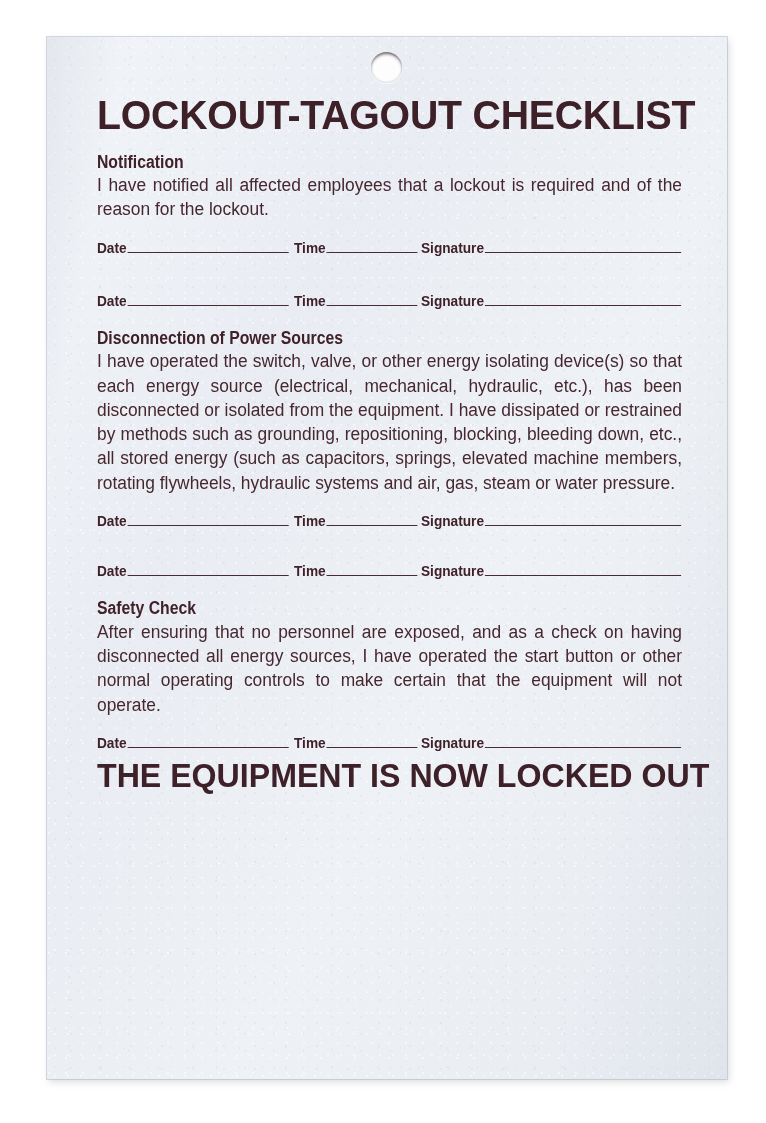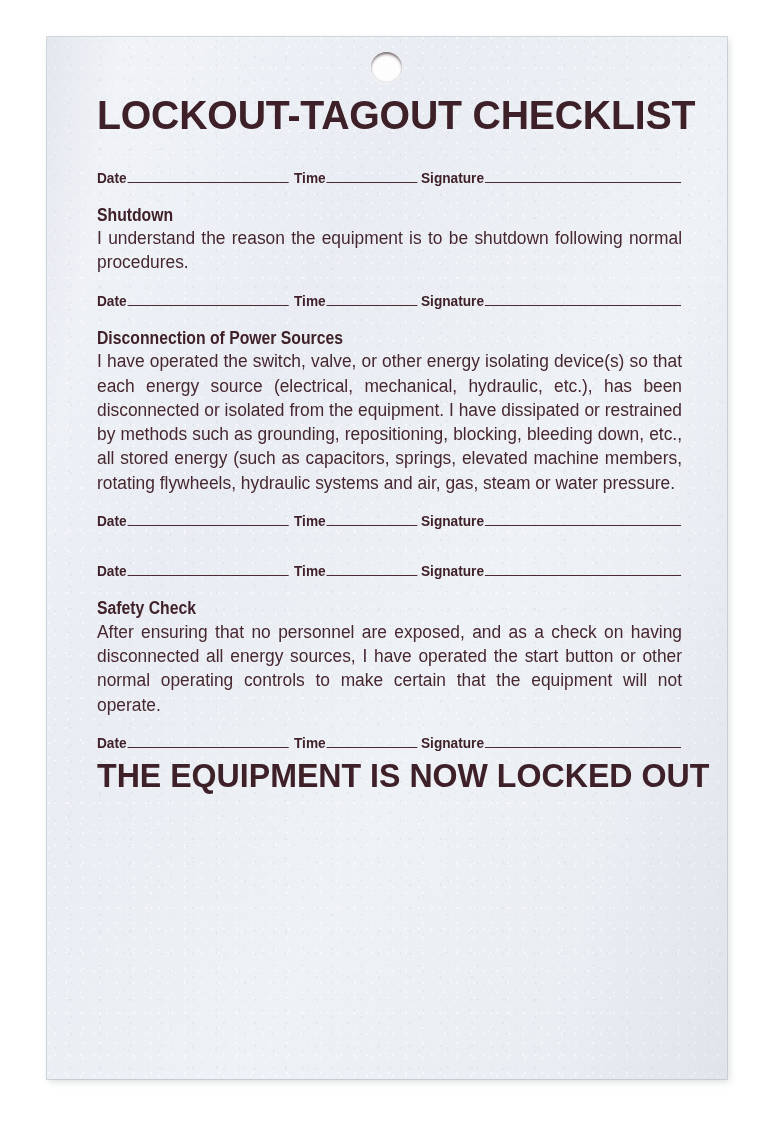--- a/index.html
+++ b/index.html
@@ -172,35 +172,35 @@
   <div class="tag-card">
     <div class="paper-grain"></div>
     <div class="paper-shade"></div>
 
     <div class="hole"></div>
 
     <div class="content">
 
       <h1 class="tag-title">LOCKOUT-TAGOUT CHECKLIST</h1>
 
+      <div class="section">
+        <div class="sec-head">Notification</div>
+        <p class="sec-body">I have notified all affected employees that a lockout is required and of the reason for the lockout.</p>
+      </div>
       <div class="gap-sig-top"></div>
       <div class="sig-line">
         <span class="lab">Date</span>
         <span class="rule date"></span>
         <span class="lab time-lab">Time</span>
         <span class="rule time"></span>
         <span class="lab sign-lab">Signature</span>
         <span class="rule sign"></span>
       </div>
       <div class="gap-sig-bot"></div>
 
-      <div class="section">
-        <div class="sec-head">Shutdown</div>
-        <p class="sec-body">I understand the reason the equipment is to be shutdown following normal procedures.</p>
-      </div>
       <div class="gap-sig-top"></div>
       <div class="sig-line">
         <span class="lab">Date</span>
         <span class="rule date"></span>
         <span class="lab time-lab">Time</span>
         <span class="rule time"></span>
         <span class="lab sign-lab">Signature</span>
         <span class="rule sign"></span>
       </div>
       <div class="gap-sig-bot"></div>

